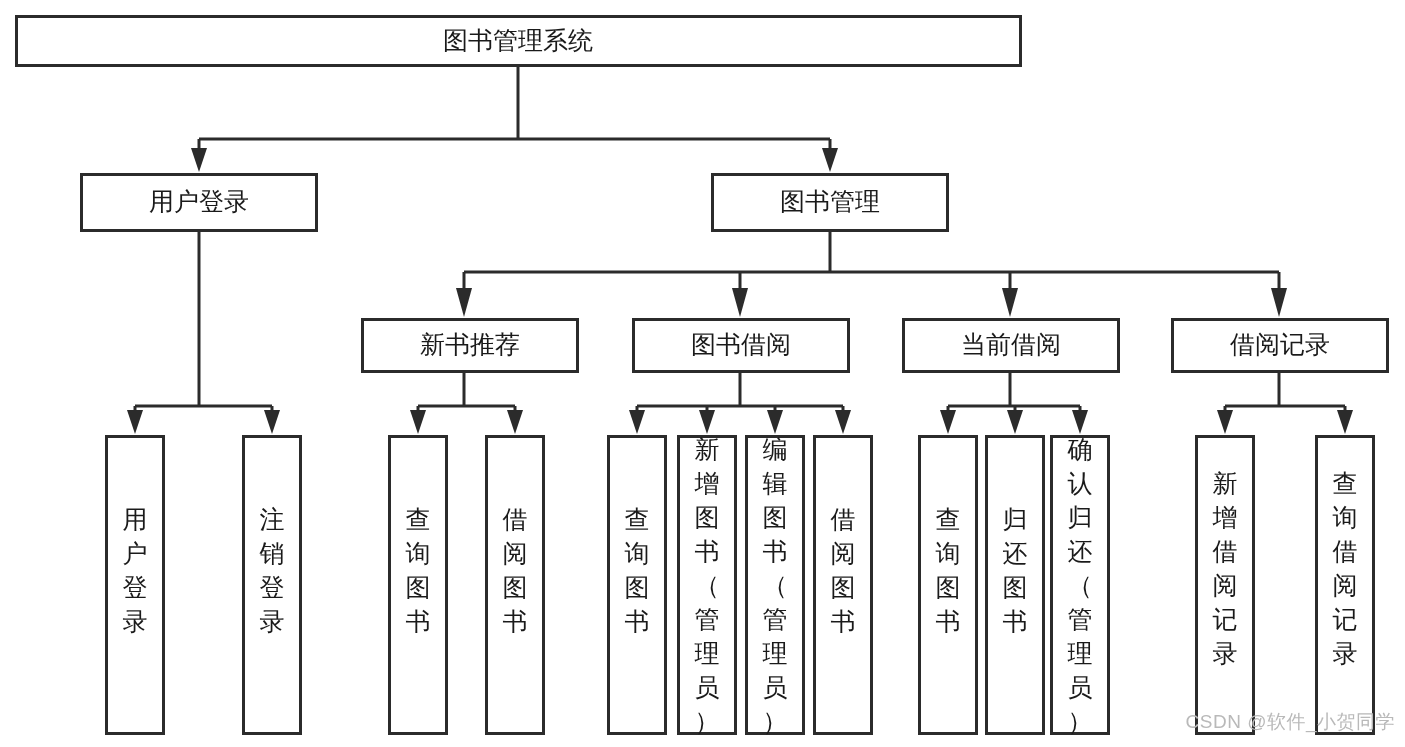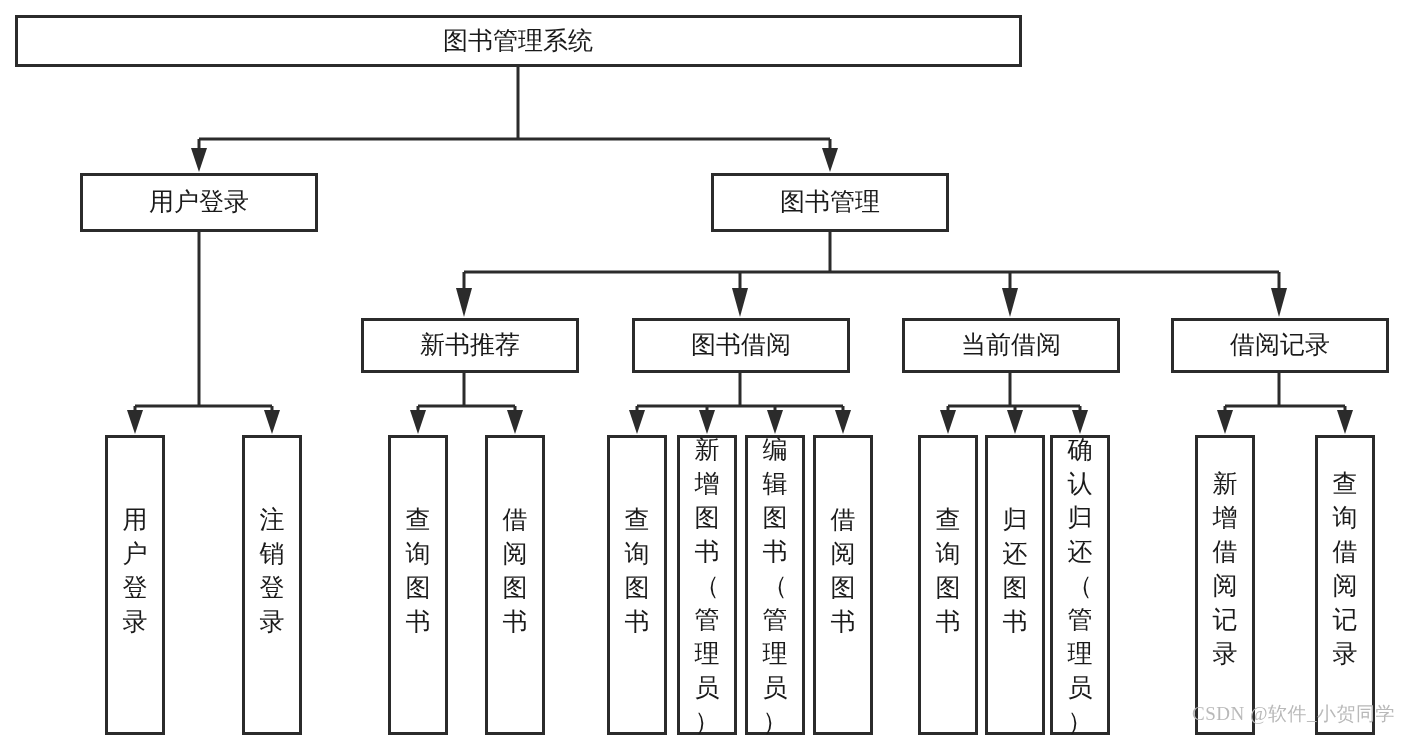--- a/index.html
+++ b/index.html
@@ -50,22 +50,22 @@
   }
   .node-label-v {
     font-family: "Liberation Sans", "DejaVu Sans", sans-serif;
     font-size: 25px;
     fill: #1a1a1a;
     text-anchor: middle;
   }
   .watermark-text {
     position: absolute;
     right: 10px;
-    bottom: 20px;
-    font-family: Liberation Serif, serif;
+    bottom: 12px;
+    font-family: Liberation Sans, sans-serif;
     font-size: 19px;
     color: #b9b9b9;
     white-space: nowrap;
     letter-spacing: 0.5px;
   }
 </style>
 </head>
 <body>
 
 <div id="diagram-root">

